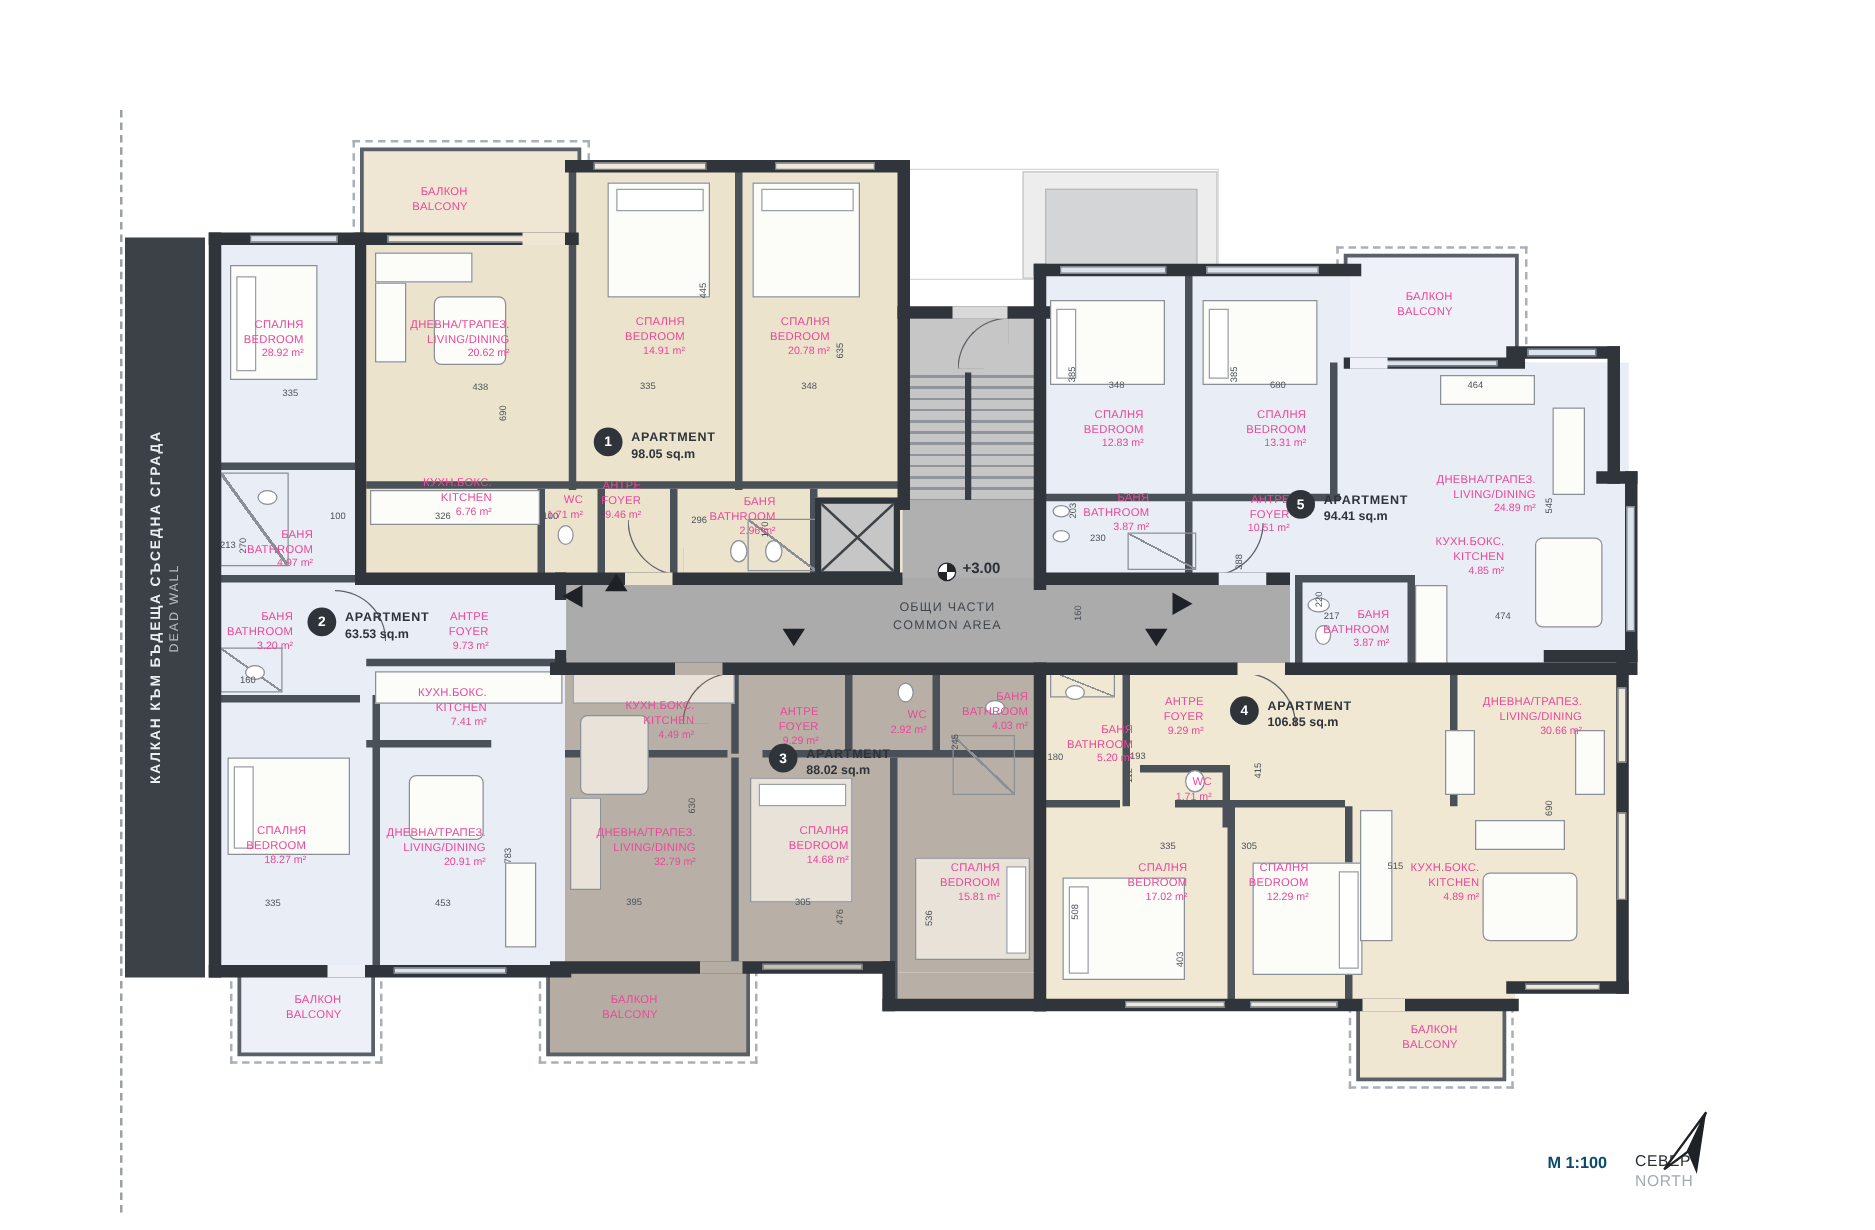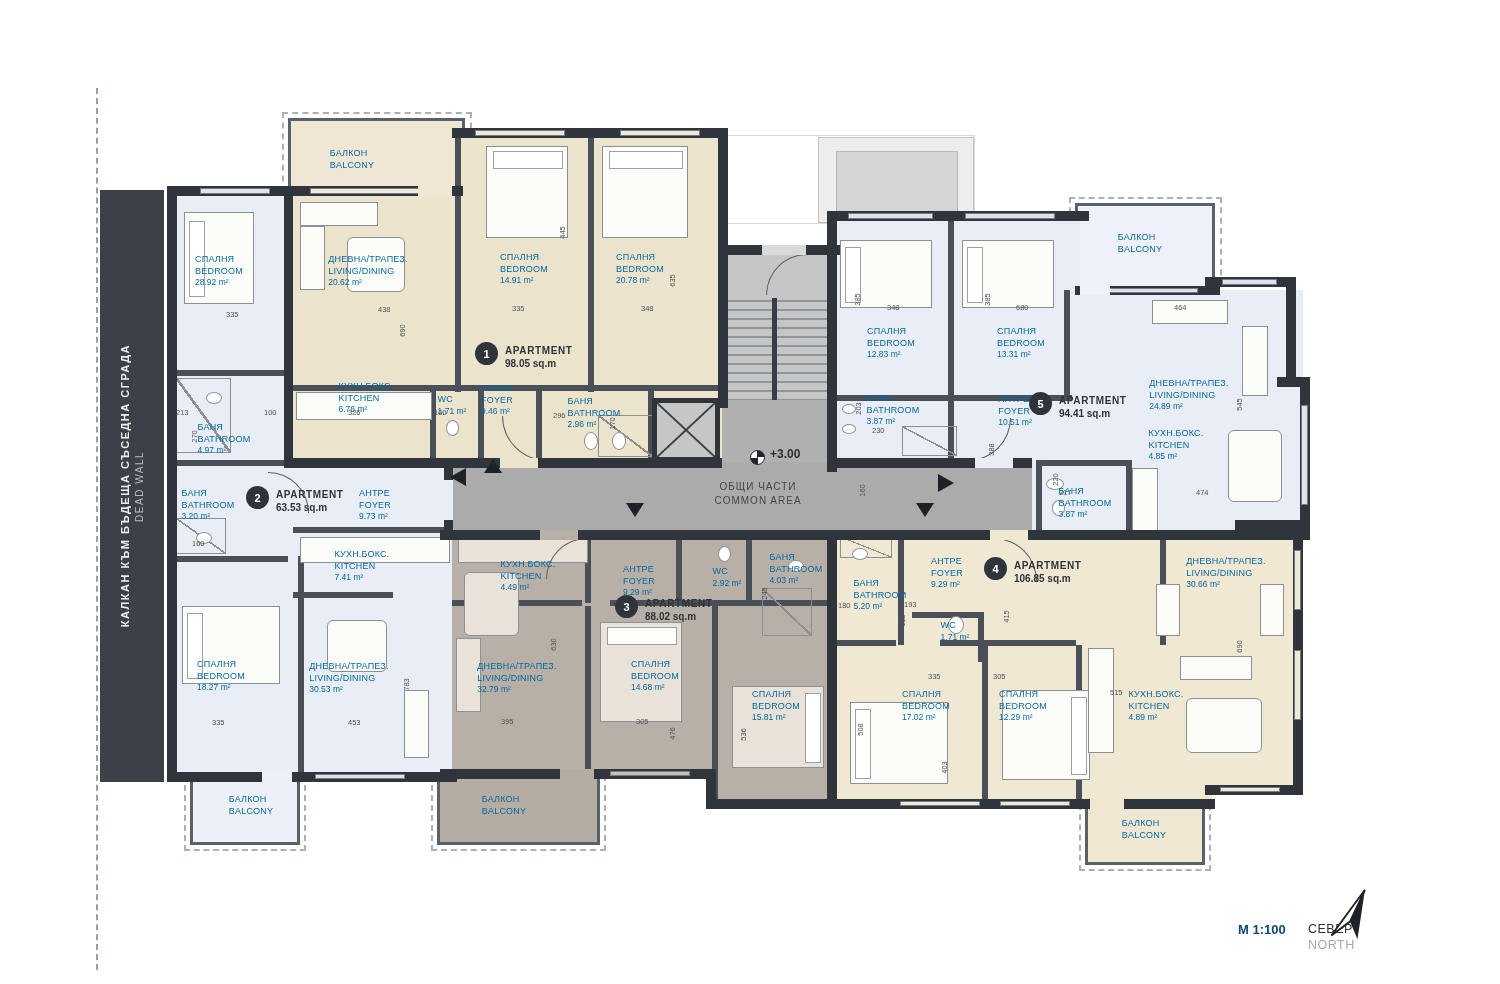--- a/index.html
+++ b/index.html
@@ -10,21 +10,21 @@
   .pt{position:absolute;background:#4a5057;z-index:20;}
   .win{position:absolute;border:1px solid #767c84;box-sizing:border-box;z-index:45;}
   .gap{position:absolute;z-index:45;}
   .f{position:absolute;background:#fcfcf9;border:1px solid #8b9097;box-sizing:border-box;z-index:25;}
   .f3{background:#e8e2d9;}
   .fx{position:absolute;background:#fff;border:1px solid #8b9097;border-radius:50%;box-sizing:border-box;z-index:26;}
   .shx{position:absolute;border:1px solid #8b9097;box-sizing:border-box;z-index:25;
        background:linear-gradient(to top right,transparent 48.5%,#8b9097 48.5% 51.5%,transparent 51.5%);}
   .f i{position:absolute;border:1px solid #9aa0a6;background:#fff;display:block;}
   .arc{position:absolute;z-index:30;}
-  .rl{position:absolute;transform:translateX(-50%);text-align:left;z-index:70;color:#0369a1;line-height:1.28;}
+  .rl{position:absolute;transform:translateX(-50%);text-align:right;z-index:70;color:#ec4899;line-height:1.28;}
   .l1{font-size:9px;letter-spacing:.2px;}
   .l2{font-size:8.5px;}
   .bal-outer{position:absolute;border:2px dashed #aab0b8;box-sizing:border-box;z-index:8;}
   .bal{position:absolute;border:3px solid #596067;box-sizing:border-box;z-index:9;}
   .badge{position:absolute;width:23px;height:23px;border-radius:50%;background:#2e343a;color:#fff;
          font-size:11px;font-weight:bold;display:flex;align-items:center;justify-content:center;z-index:70;}
   .aptx{position:absolute;z-index:70;color:#2e343a;line-height:1.3;}
   .aptx .a1{font-size:10px;font-weight:bold;letter-spacing:.6px;}
   .aptx .a2{font-size:10px;font-weight:bold;}
   .dm{position:absolute;font-size:7.5px;color:#4d535a;z-index:60;white-space:nowrap;}
@@ -369,21 +369,21 @@
       <div class="l2">7.41 m²</div>
     </div>
   <div class="rl" style="left:221px;top:659px;">
       <div class="l1">СПАЛНЯ</div>
       <div class="l1">BEDROOM</div>
       <div class="l2">18.27 m²</div>
     </div>
   <div class="rl" style="left:349px;top:661px;">
       <div class="l1">ДНЕВНА/ТРАПЕЗ.</div>
       <div class="l1">LIVING/DINING</div>
-      <div class="l2">30.53 m²</div>
+      <div class="l2">20.91 m²</div>
     </div>
   <div class="rl" style="left:528px;top:559px;">
       <div class="l1">КУХН.БОКС.</div>
       <div class="l1">KITCHEN</div>
       <div class="l2">4.49 m²</div>
     </div>
   <div class="rl" style="left:639px;top:564px;">
       <div class="l1">АНТРЕ</div>
       <div class="l1">FOYER</div>
       <div class="l2">9.29 m²</div>
@@ -514,21 +514,21 @@
       <span>5</span>
     </div>
   <div class="aptx" style="left:1059px;top:394px;">
       <div class="a1">APARTMENT</div>
       <div class="a2">94.41 sq.m</div>
     </div>
 
   <span class="dm" style="left:226px;top:310px;">335</span>
   <span class="dm" style="left:378px;top:305px;">438</span>
   <span class="dm v" style="left:396px;top:326px;">690</span>
-  <span class="dm" style="left:176px;top:408px;">213</span>
+  <span class="dm" style="left:176px;top:431px;">213</span>
   <span class="dm" style="left:264px;top:408px;">100</span>
   <span class="dm" style="left:348px;top:408px;">326</span>
   <span class="dm v" style="left:188px;top:432px;">270</span>
   <span class="dm" style="left:192px;top:539px;">160</span>
   <span class="dm" style="left:212px;top:718px;">335</span>
   <span class="dm" style="left:348px;top:718px;">453</span>
   <span class="dm v" style="left:400px;top:680px;">783</span>
   <span class="dm v" style="left:556px;top:228px;">445</span>
   <span class="dm" style="left:512px;top:304px;">335</span>
   <span class="dm" style="left:641px;top:304px;">348</span>

